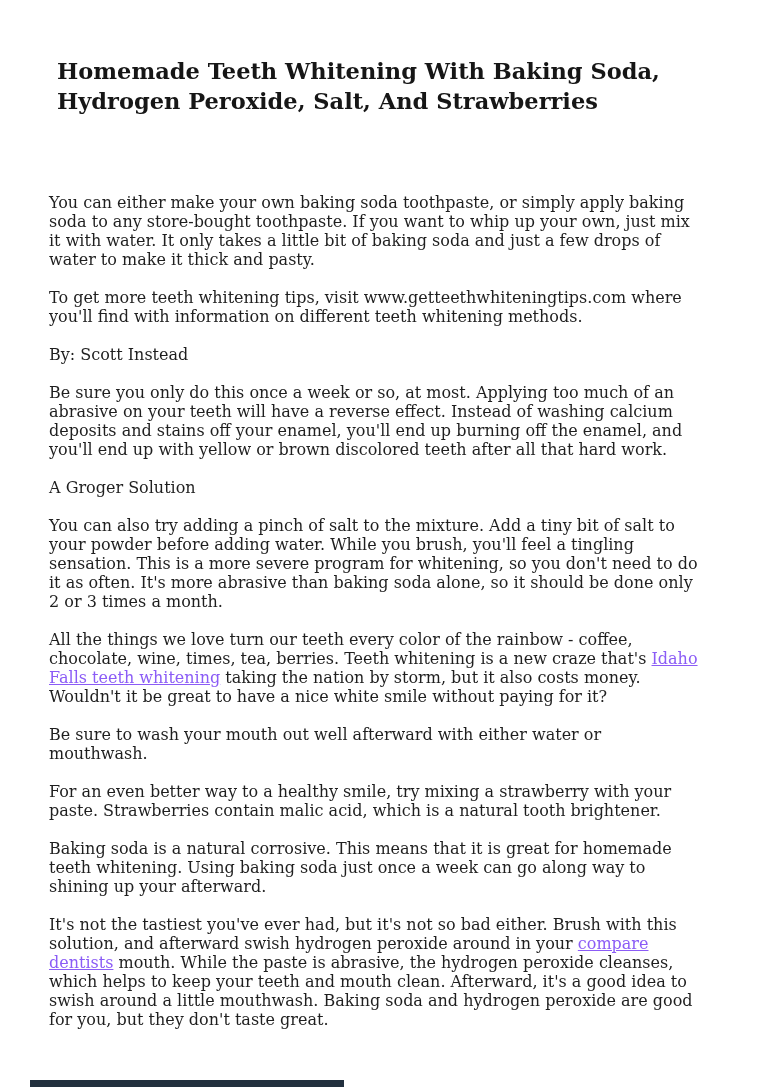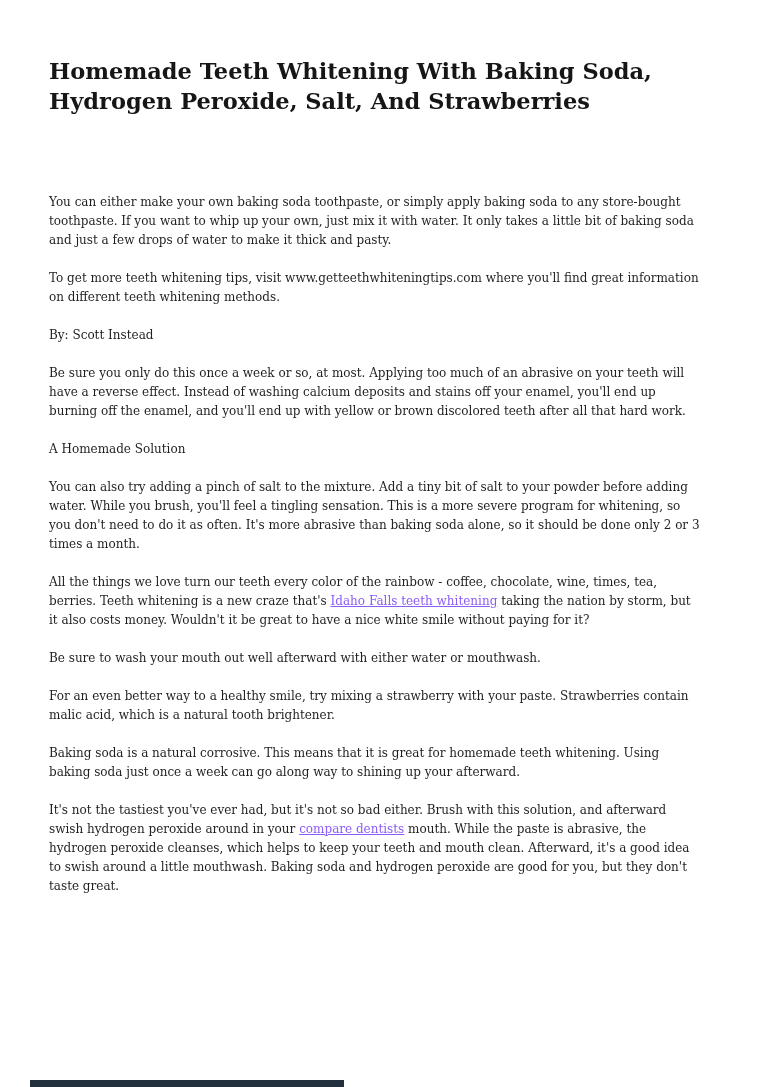--- a/index.html
+++ b/index.html
@@ -15,24 +15,24 @@
     position: absolute;
     left: 49px;
     top: 56px;
     width: 668px;
   }
   .title {
     font-size: 22.5px;
     line-height: 30px;
     font-weight: bold;
     color: #161616;
-    margin: 0 0 77px 0;
+    margin: 0 0 77px 8px;
   }
   .content p {
-    font-size: 12px;
+    font-size: 16px;
     line-height: 19px;
     color: #1f1f1f;
     margin: 0 16px 19px 0;
     text-align: left;
   }
   a.doc-link {
     color: #8b5cf6;
     text-decoration: underline;
     cursor: pointer;
   }
@@ -48,28 +48,28 @@
 </head>
 <body>
 
 <div class="page">
   <div class="content">
 
     <h1 class="title">Homemade Teeth Whitening With Baking Soda, Hydrogen Peroxide, Salt, And Strawberries</h1>
 
     <p>You can either make your own baking soda toothpaste, or simply apply baking soda to any store-bought toothpaste. If you want to whip up your own, just mix it with water. It only takes a little bit of baking soda and just a few drops of water to make it thick and pasty.</p>
 
-    <p>To get more teeth whitening tips, visit www.getteethwhiteningtips.com where you'll find great information on different teeth whitening methods.</p>
+    <p>To get more teeth whitening tips, visit www.getteethwhiteningtips.com where you'll find with information on different teeth whitening methods.</p>
 
     <p>By: Scott Instead</p>
 
 
     <p>Be sure you only do this once a week or so, at most. Applying too much of an abrasive on your teeth will have a reverse effect. Instead of washing calcium deposits and stains off your enamel, you'll end up burning off the enamel, and you'll end up with yellow or brown discolored teeth after all that hard work.</p>
 
-    <p>A Homemade Solution</p>
+    <p>A Groger Solution</p>
 
     <p>You can also try adding a pinch of salt to the mixture. Add a tiny bit of salt to your powder before adding water. While you brush, you'll feel a tingling sensation. This is a more severe program for whitening, so you don't need to do it as often. It's more abrasive than baking soda alone, so it should be done only 2 or 3 times a month.</p>
 
     <p><span>All the things we love turn our teeth every color of the rainbow - coffee, chocolate, wine, times, tea, berries. Teeth whitening is a new craze that's </span><a class="doc-link" href="#">Idaho Falls teeth whitening</a><span> taking the nation by storm, but it also costs money. Wouldn't it be great to have a nice white smile without paying for it?</span></p>
 
     <p>Be sure to wash your mouth out well afterward with either water or mouthwash.</p>
 
     <p>For an even better way to a healthy smile, try mixing a strawberry with your paste. Strawberries contain malic acid, which is a natural tooth brightener.</p>
 
     <p>Baking soda is a natural corrosive. This means that it is great for homemade teeth whitening. Using baking soda just once a week can go along way to shining up your afterward.</p>

